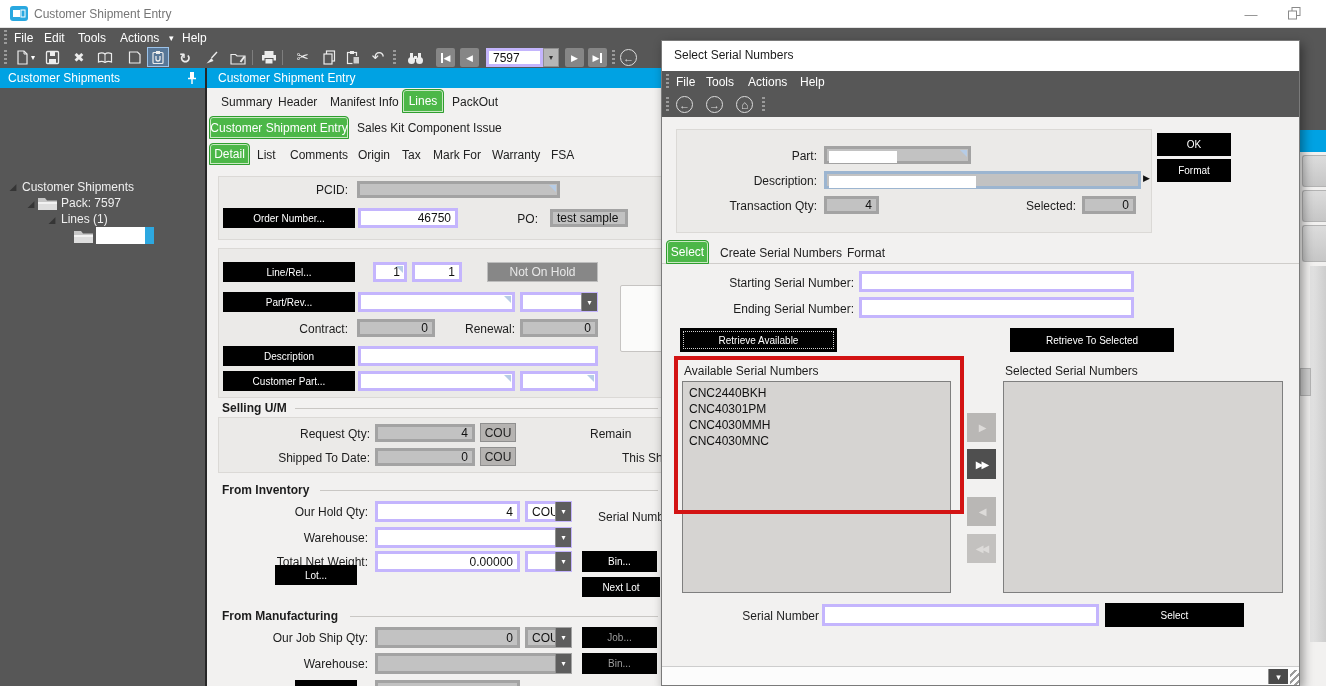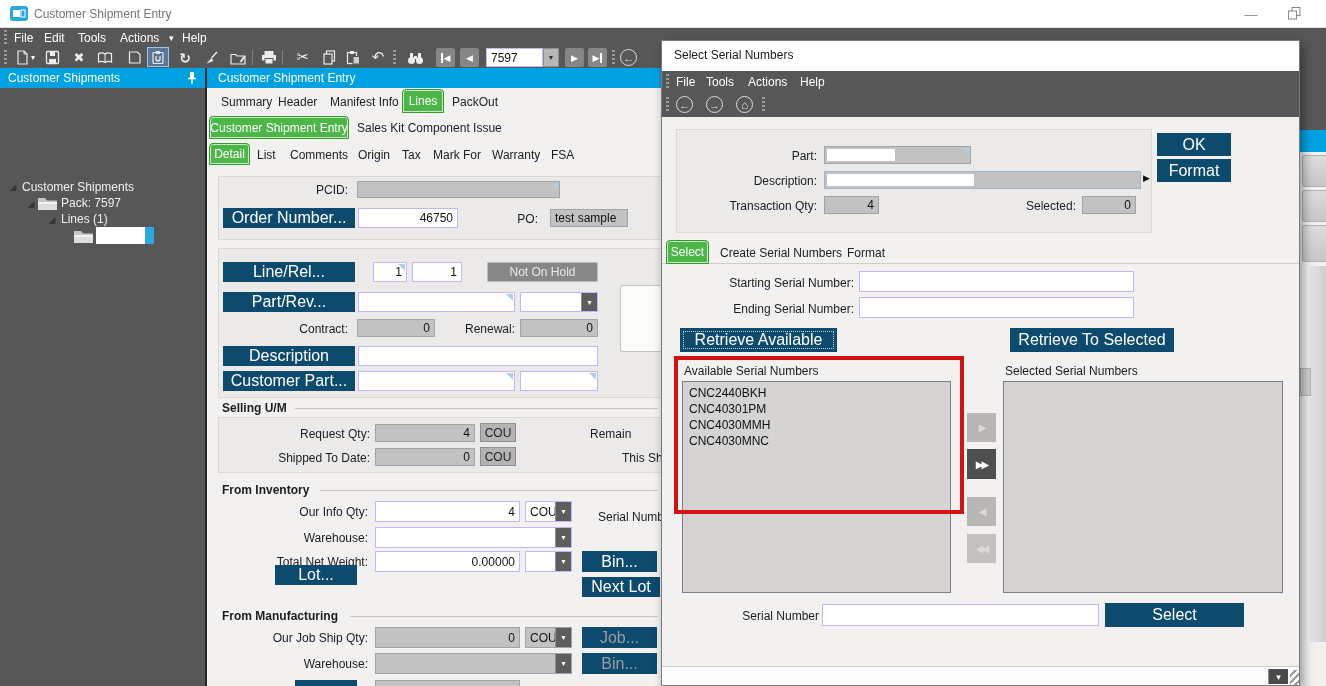--- a/index.html
+++ b/index.html
@@ -7,23 +7,23 @@
         font-family:"Liberation Sans","DejaVu Sans",sans-serif;background:#f2f1f0;}
   .abs{position:absolute;box-sizing:border-box;}
   .titlebar{background:#fff;border-bottom:1px solid #e3e3e3;}
   .title-text{color:#757575;font-size:12px;display:flex;align-items:center;}
   .darkbar{background:#575757;}
   .menu-item{color:#fff;font-size:12px;display:flex;align-items:center;cursor:default;}
   .grip{width:3px;background:repeating-linear-gradient(to bottom,#9a9a9a 0 2px,rgba(0,0,0,0) 2px 4px);}
   .tico{width:20px;height:19px;display:flex;align-items:center;justify-content:center;color:#ececec;font-size:14px;}
   .bluehdr{background:#00a2e3;color:#fff;font-size:12px;display:flex;align-items:center;padding:0 8px;}
   .navbtn{background:#868686;border-radius:2px;color:#fff;font-size:9px;display:flex;align-items:center;justify-content:center;}
-  .btn{background:#0c4a6e;color:#fff;font-size:16px;display:flex;align-items:center;justify-content:center;}
+  .btn{background:#000000;color:#fff;font-size:10px;display:flex;align-items:center;justify-content:center;}
   .btn.dis{color:#9d9d9d;}
-  .fld{background:#fff;border:1px solid #c4b5fd;font-size:12px;color:#111;display:flex;align-items:center;padding:0 4px;}
+  .fld{background:#fff;border:3px solid #c4b5fd;font-size:12px;color:#111;display:flex;align-items:center;padding:0 4px;}
   .fld.gray{background:#c2c2c2;border-color:#a3a3a3;}
   .fld.num{justify-content:flex-end;}
   .notch:after{content:"";position:absolute;top:1px;right:1px;border-top:7px solid #b6cce6;border-left:7px solid rgba(0,0,0,0);width:0;height:0;}
   .lbl{font-size:12px;color:#1c1c1c;display:flex;align-items:center;justify-content:flex-end;white-space:nowrap;}
   .lbl.left{justify-content:flex-start;}
   .dd{background:#5d5d5d;color:#fff;font-size:8px;display:flex;align-items:center;justify-content:center;border-left:1px solid #8f8f8f;}
   .uom{background:#b5b3b1;border:1px solid #8f8f8f;color:#222;font-size:12px;display:flex;align-items:center;justify-content:center;}
   .sect{font-weight:bold;font-size:12px;color:#1c1c1c;display:flex;align-items:center;}
   .box{background:#ebeae8;border:1px solid #dbd9d6;}
   .gtab{background:#4cb748;border:1px solid #2f9e2f;border-radius:4px 4px 0 0;color:#fff;font-size:12px;display:flex;align-items:center;justify-content:center;box-shadow:inset 0 0 0 1px #c9e8c2;}
@@ -262,21 +262,21 @@
   <div class="abs fld gray num" style="left:375px;top:424px;width:100px;height:18px;">4</div>
   <div class="abs uom" style="left:480px;top:423px;width:36px;height:19px;">COU</div>
   <span class="abs lbl left" style="left:590px;top:425px;width:44px;height:17px;">Remain</span>
   <span class="abs lbl" style="left:270px;top:449px;width:100px;height:17px;">Shipped To Date:</span>
   <div class="abs fld gray num" style="left:375px;top:448px;width:100px;height:18px;">0</div>
   <div class="abs uom" style="left:480px;top:447px;width:36px;height:19px;">COU</div>
   <span class="abs lbl left" style="left:622px;top:449px;width:40px;height:17px;">This Sh</span>
 
   <span class="abs sect" style="left:222px;top:483px;height:14px;">From Inventory</span>
   <div class="abs" style="left:320px;top:490px;width:338px;height:1px;background:#c9c7c4;"></div>
-  <span class="abs lbl" style="left:268px;top:503px;width:100px;height:17px;">Our Info Qty:</span>
+  <span class="abs lbl" style="left:268px;top:503px;width:100px;height:17px;">Our Hold Qty:</span>
   <div class="abs fld num" style="left:375px;top:501px;width:145px;height:21px;">4</div>
   <div class="abs fld" style="left:525px;top:501px;width:47px;height:21px;">COU</div>
   <div class="abs dd" style="left:555px;top:502px;width:16px;height:19px;">▾</div>
   <span class="abs lbl left" style="left:598px;top:508px;width:64px;height:17px;">Serial Numbe</span>
   <span class="abs lbl" style="left:268px;top:529px;width:100px;height:17px;">Warehouse:</span>
   <div class="abs fld" style="left:375px;top:527px;width:197px;height:21px;"></div>
   <div class="abs dd" style="left:555px;top:528px;width:16px;height:19px;">▾</div>
   <span class="abs lbl" style="left:248px;top:553px;width:120px;height:17px;">Total Net Weight:</span>
   <div class="abs fld num" style="left:375px;top:551px;width:145px;height:21px;">0.00000</div>
   <div class="abs fld" style="left:525px;top:551px;width:47px;height:21px;"></div>

